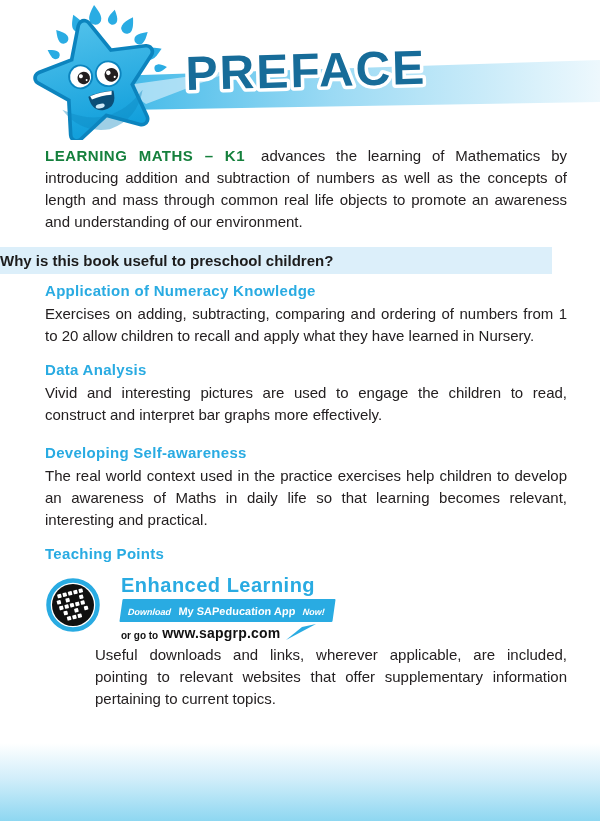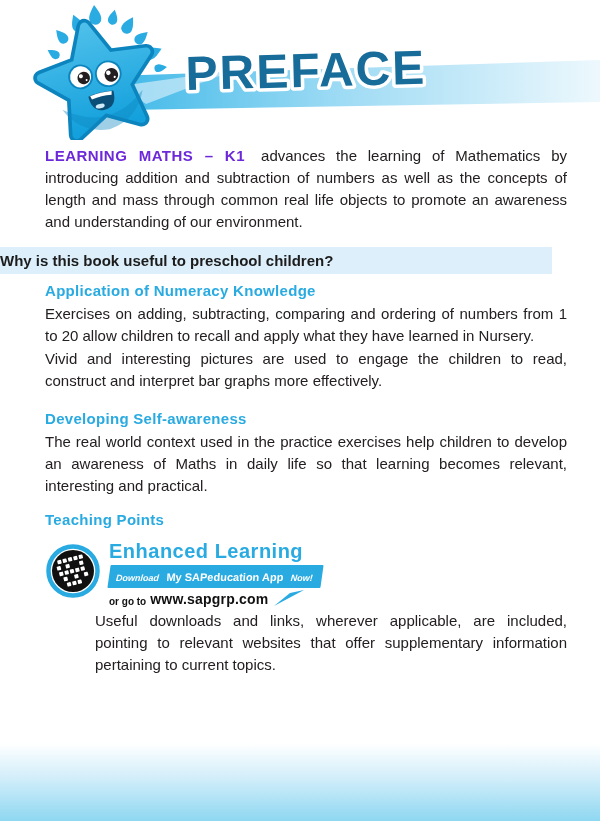--- a/index.html
+++ b/index.html
@@ -14,41 +14,41 @@
   .header-svg{display:block;}
   .content{padding:0 33px 0 45px;}
   p{margin:0;}
   .body-text{
     font-size:15px;line-height:22px;
     text-align:justify;
     color:#242021;
   }
   .intro{margin-top:5px;}
   .intro .lead{
-    color:#6d28d9;font-weight:bold;margin-right:.35em;letter-spacing:.5px;
+    color:#15803d;font-weight:bold;margin-right:.35em;letter-spacing:.5px;
   }
   .qbar{
     margin-top:14px;
     width:552px;height:27px;
     background:#DCEFFA;
     display:flex;align-items:center;
     box-sizing:border-box;
   }
   .qbar span{font-size:15px;font-weight:bold;color:#1c1c1c;}
   .sec-heading{
     font-size:15px;font-weight:bold;color:#29ABE2;
     line-height:22px;letter-spacing:.3px;
   }
   .mt8{margin-top:6px;}  .mt12{margin-top:12px;}  .mt16{margin-top:16px;}
   .sec-body{margin-top:1px;}
   .sec-body .it{}
   
   .enh{display:flex;margin-top:10px;align-items:flex-start;}
   .enh-icon{flex:0 0 56px;width:56px;height:56px;margin-top:2px;}
-  .enh-texts{margin-left:8px;}
+  .enh-texts{margin-left:20px;}
   .enh-title{
     font-size:20px;line-height:21px;font-weight:bold;color:#29ABE2;letter-spacing:.5px;
   }
   .enh-free{line-height:14px;margin-top:1px;}
   .enh-free .free-word{
     font-family:"Liberation Serif", serif;
     font-style:italic;font-variant:small-caps;
     color:#29ABE2;font-weight:bold;font-size:13px;
   }
   .enh-free .free-rest{
@@ -147,20 +147,21 @@
     <span>Why is this book useful to preschool children?</span>
   </div>
 
   <div class="content">
 
     <div class="sec-heading mt8">Application of Numeracy Knowledge</div>
     <p class="body-text sec-body">
       <span>Exercises on adding, subtracting, comparing and ordering of numbers from 1 to 20 allow children to recall and apply what they have learned in </span><span class="it">Nursery.</span>
     </p>
 
+    <div class="sec-heading mt12">Data Analysis</div>
     <p class="body-text sec-body">Vivid and interesting pictures are used to engage the children to read, construct and interpret bar graphs more effectively.</p>
 
     <div class="sec-heading mt16">Developing Self-awareness</div>
     <p class="body-text sec-body">The real world context used in the practice exercises help children to develop an awareness of Maths in daily life so that learning becomes relevant, interesting and practical.</p>
 
     <div class="sec-heading mt12">Teaching Points</div>
 
     <div class="enh">
       <svg class="enh-icon" viewBox="0 0 56 56">
         <circle cx="28" cy="28" r="26" fill="#ffffff"></circle>

